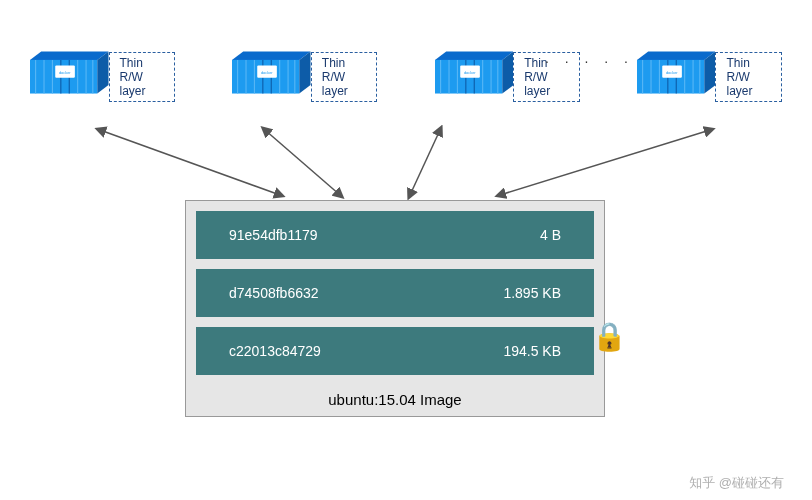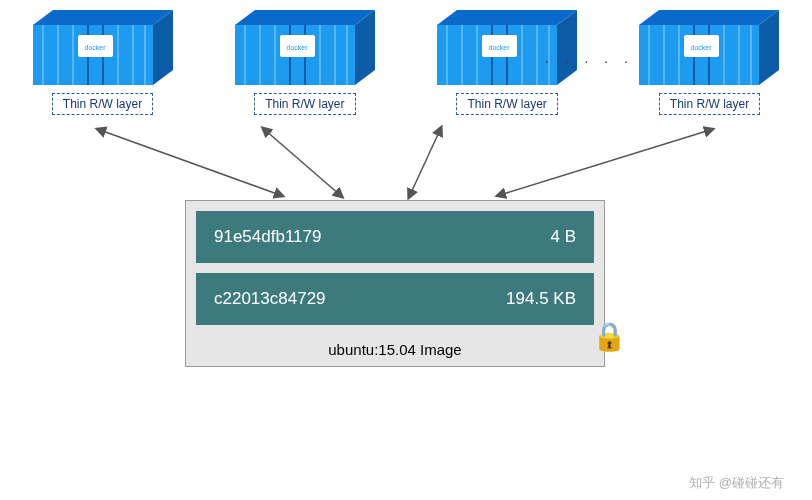--- a/index.html
+++ b/index.html
@@ -13,21 +13,21 @@
   }
   .top-row {
     display: flex;
     justify-content: space-between;
     padding: 10px 30px 0 30px;
     position: relative;
     height: 135px;
   }
   .container-block {
     display: flex;
-    flex-direction: column;
+    flex-direction: row;
     align-items: center;
     width: 145px;
   }
   .docker-container {
     width: 140px;
     height: 75px;
     position: relative;
   }
   .container-svg { width: 100%; height: 100%; }
   .rw-layer {
@@ -62,23 +62,23 @@
     background: #e6e6e6;
     border: 1px solid #999;
     padding: 10px 10px 0 10px;
   }
   .layer {
     background: #3d7a7d;
     color: #fff;
     display: flex;
     justify-content: space-between;
     align-items: center;
-    padding: 16px 18px;
+    padding: 16px 33px;
     margin-bottom: 10px;
-    font-size: 17px;
+    font-size: 14px;
   }
   .image-label {
     text-align: center;
     font-size: 15px;
     padding: 6px 0 8px 0;
     color: #000;
   }
   .lock-icon {
     position: absolute;
     top: 320px;
@@ -198,20 +198,24 @@
   <line x1="440" y1="10" x2="410" y2="75" stroke="#555" stroke-width="1.5" marker-start="url(#arrE)" marker-end="url(#arrS)"></line>
   <line x1="710" y1="10" x2="500" y2="75" stroke="#555" stroke-width="1.5" marker-start="url(#arrE)" marker-end="url(#arrS)"></line>
 </svg>
 
 <div class="image-box">
   <div class="layer">
     <span>91e54dfb1179</span>
     <span>4 B</span>
   </div>
   <div class="layer">
+    <span>d74508fb6632</span>
+    <span>1.895 KB</span>
+  </div>
+  <div class="layer">
     <span>c22013c84729</span>
     <span>194.5 KB</span>
   </div>
   <div class="image-label">ubuntu:15.04 Image</div>
 </div>
 
 <div class="lock-icon">🔒</div>
 
 <div class="watermark">知乎 @碰碰还有</div>
 

